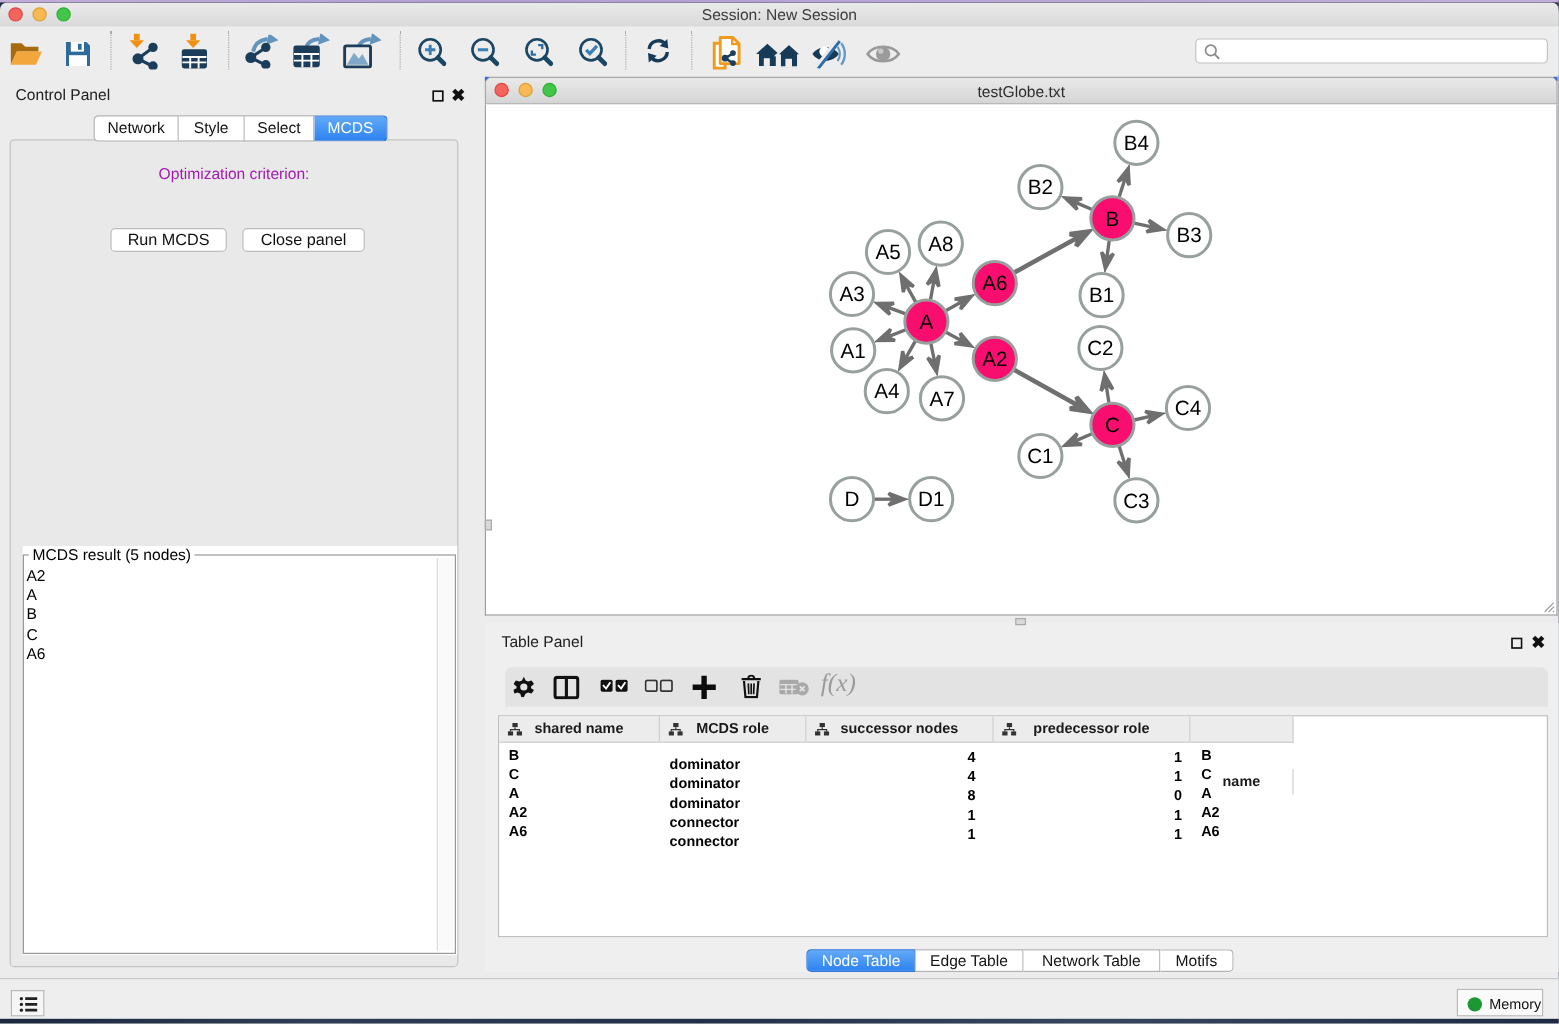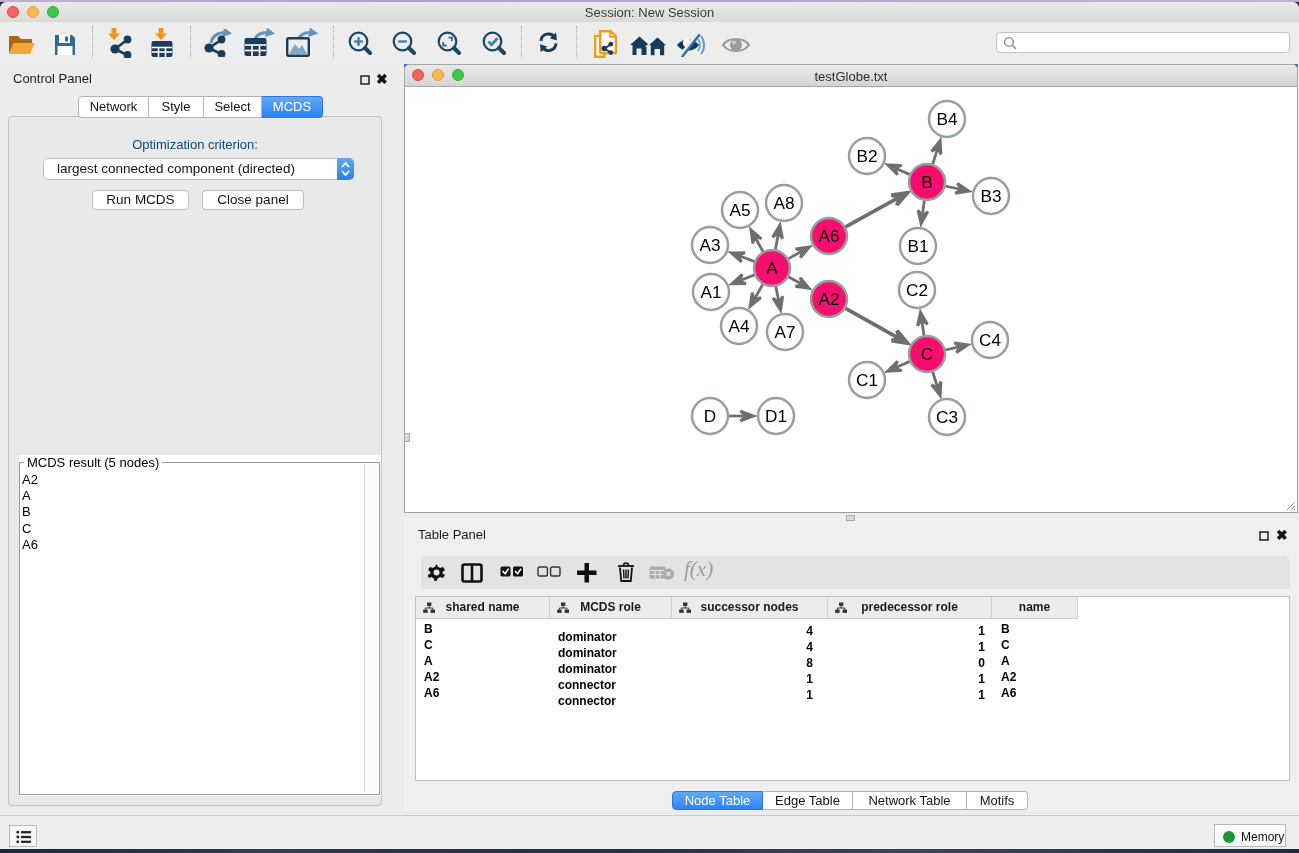--- a/index.html
+++ b/index.html
@@ -28,21 +28,21 @@
 #cpanel .hdr { position:absolute; left:13px; top:9px; font-size:13px; color:#1d1d1d; }
 .wbtn { position:absolute; font-size:13px; color:#111; }
 #cpInner { position:absolute; left:8px; top:54px; width:374px; height:690px; background:#e9e9e9;
   border:1px solid #c3c3c3; border-radius:4px; }
 .tabrow { position:absolute; display:flex;justify-content:space-between; }
 .tab { height:22px; background:#fff; border:1px solid #b3b3b3; border-left:none; font-size:13px;
   color:#141414; text-align:center; line-height:20px; }
 .tab.first { border-left:1px solid #b3b3b3; border-radius:4px 0 0 4px; }
 .tab.last { border-radius:0 4px 4px 0; }
 .tab.sel { background:linear-gradient(#62aaf8,#2e82f1); border-color:#2e77dd; color:#fff; }
-#optlbl { position:absolute; left:0; top:75px; width:390px; text-align:center; font-size:13px; color:#0c4a6e; }
+#optlbl { position:absolute; left:0; top:75px; width:390px; text-align:center; font-size:13px; color:#a21caf; }
 #dropdown { position:absolute; left:43px; top:96px; width:311px; height:22px; background:#fff;
   border:1px solid #bdbdbd; border-radius:5px; font-size:13.5px; color:#111; line-height:20px; padding-left:13px; }
 #dropbtn { position:absolute; right:-1px; top:-1px; width:17px; height:22px; border-radius:0 5px 5px 0;
   background:linear-gradient(#5fa9f9,#2a7ef0); }
 .btn { position:absolute; height:20px; background:#fff; border:1px solid #bdbdbd; border-radius:4px;
   font-size:13.5px; color:#111; text-align:center; line-height:18px; }
 #mcdsbox { position:absolute; left:19px; top:393px; width:362px; height:341px; background:#fff; }
 #mcdsbox .bord { position:absolute; left:0px; top:7px; width:361px; height:333px; border:1px solid #989898; }
 #mcdsbox .cap { position:absolute; left:5px; top:0px; background:#fff; padding:0 3px; font-size:13px; color:#000; }
 #mcdsbox .items { position:absolute; left:3px; top:17px; font-size:13px; color:#000; line-height:16.2px; }
@@ -243,26 +243,20 @@
     </div>
     <div class="wbtn" style="left:376px; top:9px; font-weight:bold; font-size:14px;">✖</div>
     <div id="cpInner"></div>
     <div class="tabrow" style="left:78px; top:34px;">
       <div class="tab first" style="width:71px;">Network</div>
       <div class="tab" style="width:55px;">Style</div>
       <div class="tab" style="width:58px;">Select</div>
       <div class="tab last sel" style="width:61px;">MCDS</div>
     </div>
     <div id="optlbl">Optimization criterion:</div>
-    <div id="dropdown">largest connected component (directed)<div id="dropbtn">
-      <svg style="position:absolute;left:3px;top:3px;" width="11" height="16" viewBox="0 0 11 16">
-        <path d="M2,6 L5.5,2.2 L9,6" fill="none" stroke="#fff" stroke-width="1.8"></path>
-        <path d="M2,10 L5.5,13.8 L9,10" fill="none" stroke="#fff" stroke-width="1.8"></path>
-      </svg>
-    </div></div>
     <div class="btn" style="left:92px; top:128px; width:97px;">Run MCDS</div>
     <div class="btn" style="left:202px; top:128px; width:102px;">Close panel</div>
     <div id="mcdsbox">
       <div class="bord"></div>
       <div class="cap">MCDS result (5 nodes)</div>
       <div class="items">A2<br>A<br>B<br>C<br>A6</div>
       <div class="sb"></div>
     </div>
   </div>
   <div id="netwin">
@@ -447,21 +441,21 @@
         <path d="M17.5,6 l4,4 m0,-4 l-4,4" stroke="#e3e3e3" stroke-width="1.5"></path>
       </svg>
       <div style="position:absolute;left:263px;top:1px;font-family:'Liberation Serif',serif;font-style:italic;font-size:21px;color:#9b9b9b;">f(x)</div>
     </div>
     <div id="ttable">
       <div id="thead">
         <div class="thcell" style="left:0; width:134px;">shared name</div>
         <div class="thcell" style="left:134px; width:122px;">MCDS role</div>
         <div class="thcell" style="left:256px; width:156px;">successor nodes</div>
         <div class="thcell" style="left:412px; width:164px;">predecessor role</div>
-        <div class="thcell" style="left:576px; width:86px;">name</div>
+        <div class="thcell" style="left:576px; width:86px;margin-top:44px;">name</div>
       </div>
       <svg class="thicon" style="left:7px;" width="12" height="12" viewBox="0 0 12 12">
           <g fill="#333">
             <rect x="4" y="0.5" width="4.4" height="3.4"></rect>
             <rect x="0.2" y="7.5" width="4.4" height="3.4"></rect>
             <rect x="7.6" y="7.5" width="4.4" height="3.4"></rect>
           </g>
           <path d="M6.2,4 v2 M2.4,7.5 v-1.5 h7.4 v1.5" stroke="#333" stroke-width="1" fill="none"></path>
         </svg>
       <svg class="thicon" style="left:141px;" width="12" height="12" viewBox="0 0 12 12">

